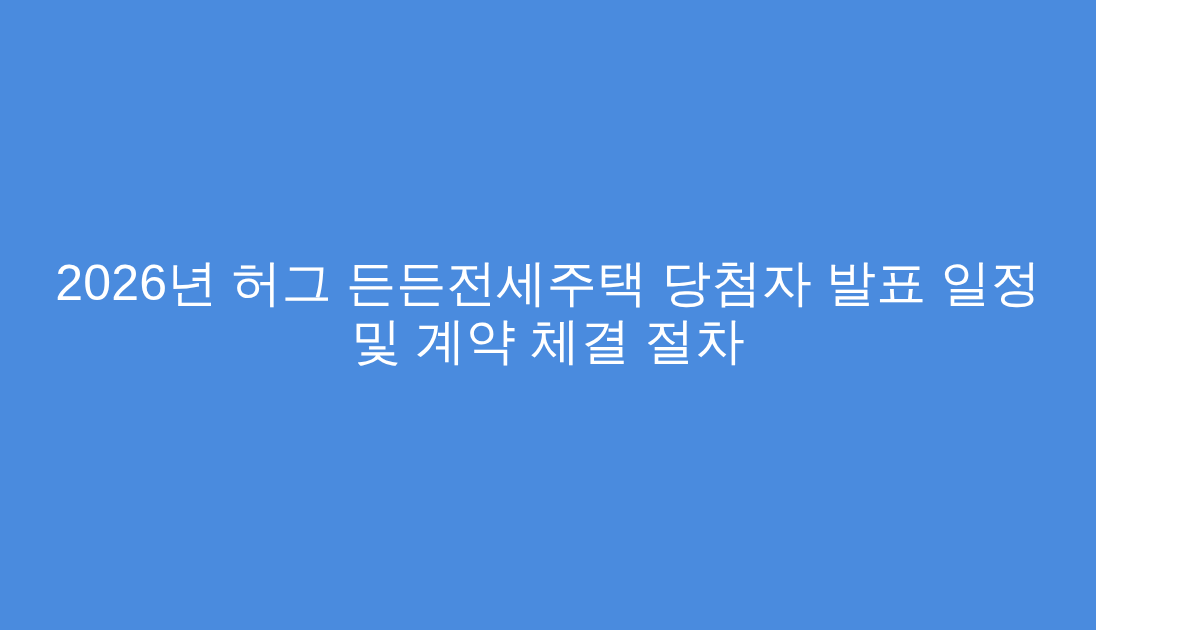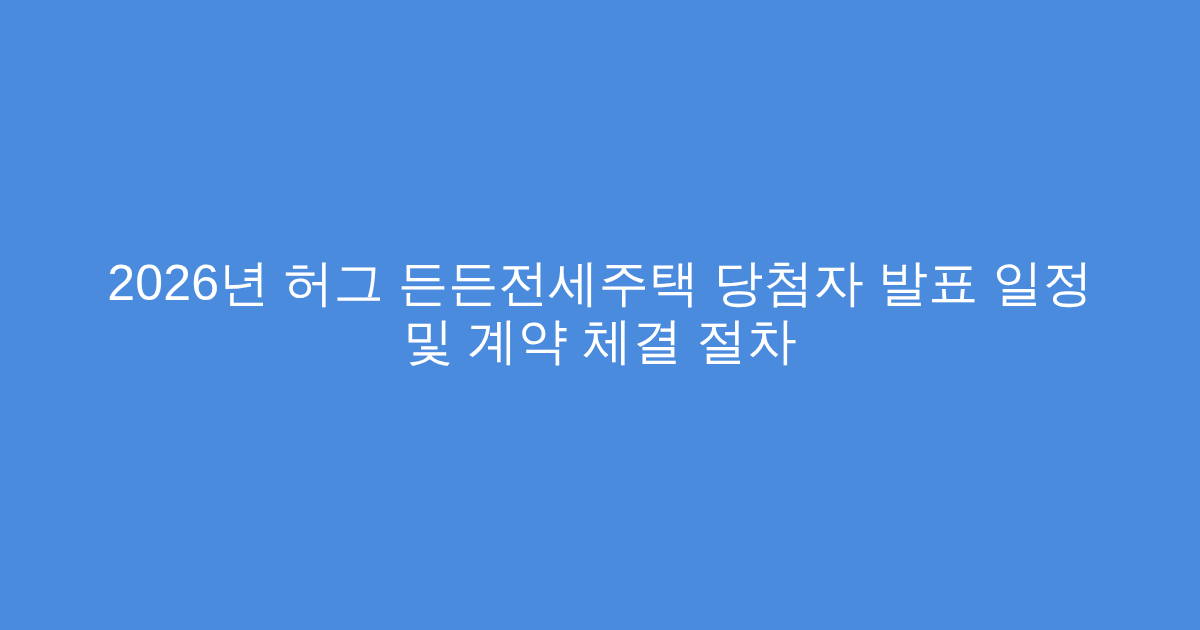--- a/index.html
+++ b/index.html
@@ -11,21 +11,21 @@
   body {
     width: 1200px;
     height: 630px;
     overflow: hidden;
     font-family: "Liberation Sans", "DejaVu Sans", sans-serif;
   }
 
   #og-card {
     position: relative;
     box-sizing: border-box;
-    width: 1200px;
+    width: 1096px;
     height: 630px;
     background: #4a8bde;
     display: flex;
     align-items: center;
     justify-content: center;
     overflow: hidden;
   }
 
   
   #title-block {

